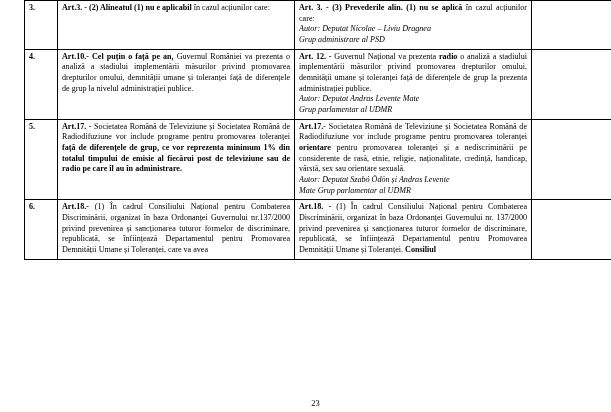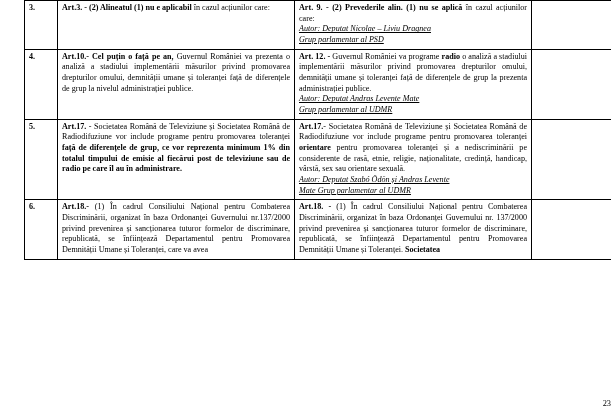--- a/index.html
+++ b/index.html
@@ -47,61 +47,60 @@
   td.col-b {
     width: 228px;
   }
   td.col-c {
     width: 79px;
   }
   .b { font-weight: bold; }
   .author-line {
     font-style: italic;
     display: block;
-    text-decoration: underline;
   }
   .pagenum {
     position: absolute;
     left: 0;
-    right: 0;
+    right: 8px;
     bottom: 4px;
-    text-align: right;
+    text-align: center;
     font-size: 8.4px;
     font-family: "Liberation Serif", serif;
     margin-left: 28px;
   }
 </style>
 </head>
 <body>
 
 <div class="page">
 
   <table class="amendments">
     <tbody>
 
       <tr>
         <td class="col-num">3.</td>
         <td class="col-a">
           <span class="b">Art.3. - (2) Alineatul (1) nu e aplicabil</span><span> în cazul acțiunilor care:</span>
         </td>
         <td class="col-b">
-          <span class="b">Art. 9. - (2) Prevederile alin. (1) nu se aplică</span><span> în cazul acțiunilor care:</span>
+          <span class="b">Art. 3. - (3) Prevederile alin. (1) nu se aplică</span><span> în cazul acțiunilor care:</span>
           <span class="author-line">Autor: Deputat Nicolae – Liviu Dragnea</span>
-          <span class="author-line">Grup parlamentar al PSD</span>
+          <span class="author-line">Grup administrare al PSD</span>
         </td>
         <td class="col-c"></td>
       </tr>
 
       <tr>
         <td class="col-num">4.</td>
         <td class="col-a">
           <span class="b">Art.10.- Cel puțin o față pe an,</span><span> Guvernul României va prezenta o analiză a stadiului implementării măsurilor privind promovarea drepturilor omului, demnității umane și toleranței față de diferențele de grup la nivelul administrației publice.</span>
         </td>
         <td class="col-b">
-          <span class="b">Art. 12. -</span><span>  Guvernul României va programe </span><span class="b">radio</span><span> o analiză a stadiului implementării măsurilor privind promovarea drepturilor omului, demnității umane și toleranței față de diferențele de grup la prezenta administrației publice.</span>
+          <span class="b">Art. 12. -</span><span>  Guvernul Național va prezenta </span><span class="b">radio</span><span> o analiză a stadiului implementării măsurilor privind promovarea drepturilor omului, demnității umane și toleranței față de diferențele de grup la prezenta administrației publice.</span>
           <span class="author-line">Autor: Deputat Andras Levente Mate</span>
           <span class="author-line">Grup parlamentar al UDMR</span>
         </td>
         <td class="col-c"></td>
       </tr>
 
       <tr>
         <td class="col-num">5.</td>
         <td class="col-a">
           <span class="b">Art.17.</span><span> - Societatea Română de Televiziune și Societatea Română de Radiodifuziune vor include programe pentru promovarea toleranței </span><span class="b">față de diferențele de grup, ce vor reprezenta minimum 1% din totalul timpului de emisie al fiecărui post de televiziune sau de radio pe care îl au în administrare.</span>
@@ -113,21 +112,21 @@
         </td>
         <td class="col-c"></td>
       </tr>
 
       <tr>
         <td class="col-num">6.</td>
         <td class="col-a">
           <span class="b">Art.18.-</span><span> (1) În cadrul Consiliului Național pentru Combaterea Discriminării, organizat în baza Ordonanței Guvernului nr.137/2000 privind prevenirea și sancționarea tuturor formelor de discriminare, republicată, se înființează Departamentul pentru Promovarea Demnității Umane și Toleranței, care va avea</span>
         </td>
         <td class="col-b">
-          <span class="b">Art.18. -</span><span> (1) În cadrul Consiliului Național pentru Combaterea Discriminării, organizat în baza Ordonanței Guvernului nr. 137/2000 privind prevenirea și sancționarea tuturor formelor de discriminare, republicată, se înființează Departamentul pentru Promovarea Demnității Umane și Toleranței. </span><span class="b">Societatea</span>
+          <span class="b">Art.18. -</span><span> (1) În cadrul Consiliului Național pentru Combaterea Discriminării, organizat în baza Ordonanței Guvernului nr. 137/2000 privind prevenirea și sancționarea tuturor formelor de discriminare, republicată, se înființează Departamentul pentru Promovarea Demnității Umane și Toleranței. </span><span class="b">Consiliul</span>
         </td>
         <td class="col-c"></td>
       </tr>
 
     </tbody>
   </table>
 
   <div class="pagenum">23</div>
 
 </div>

